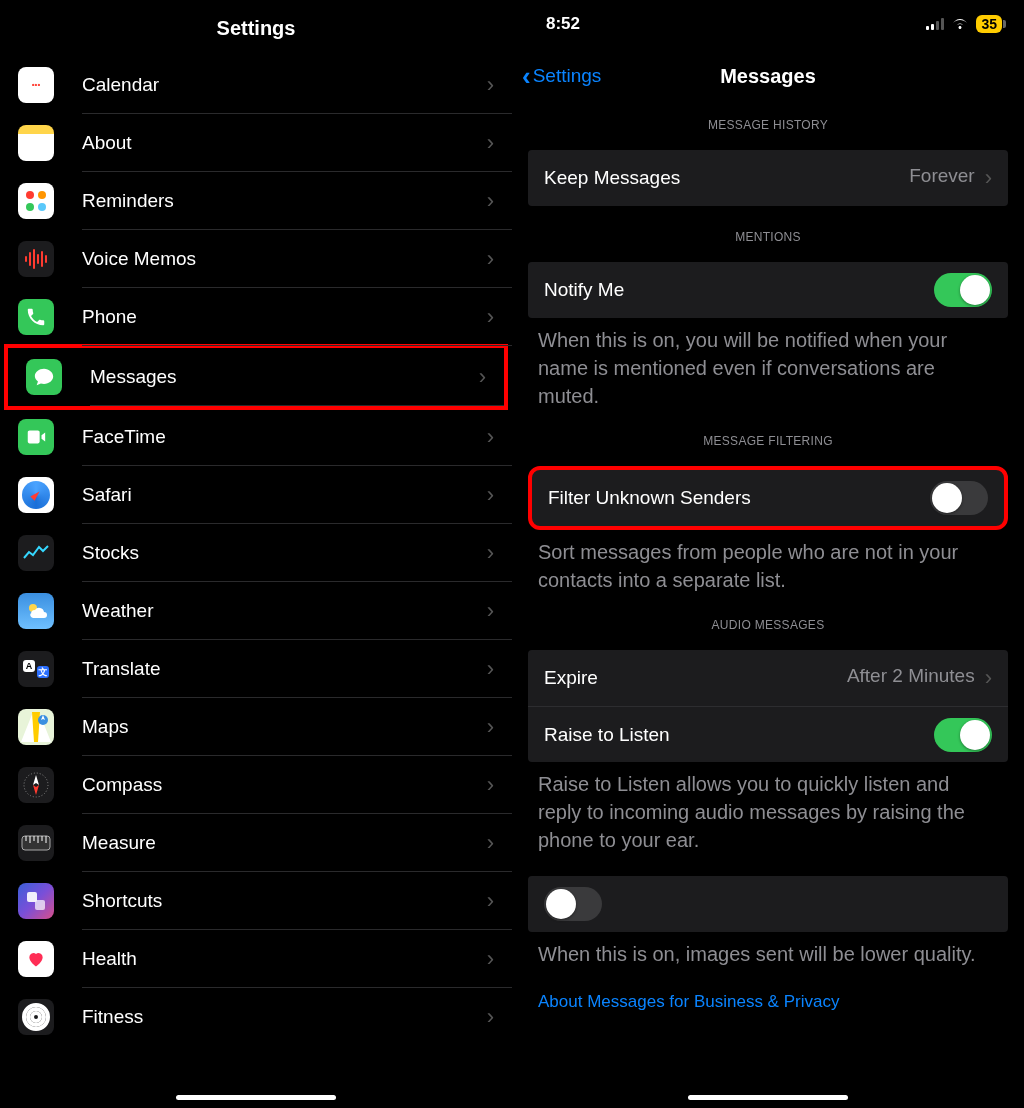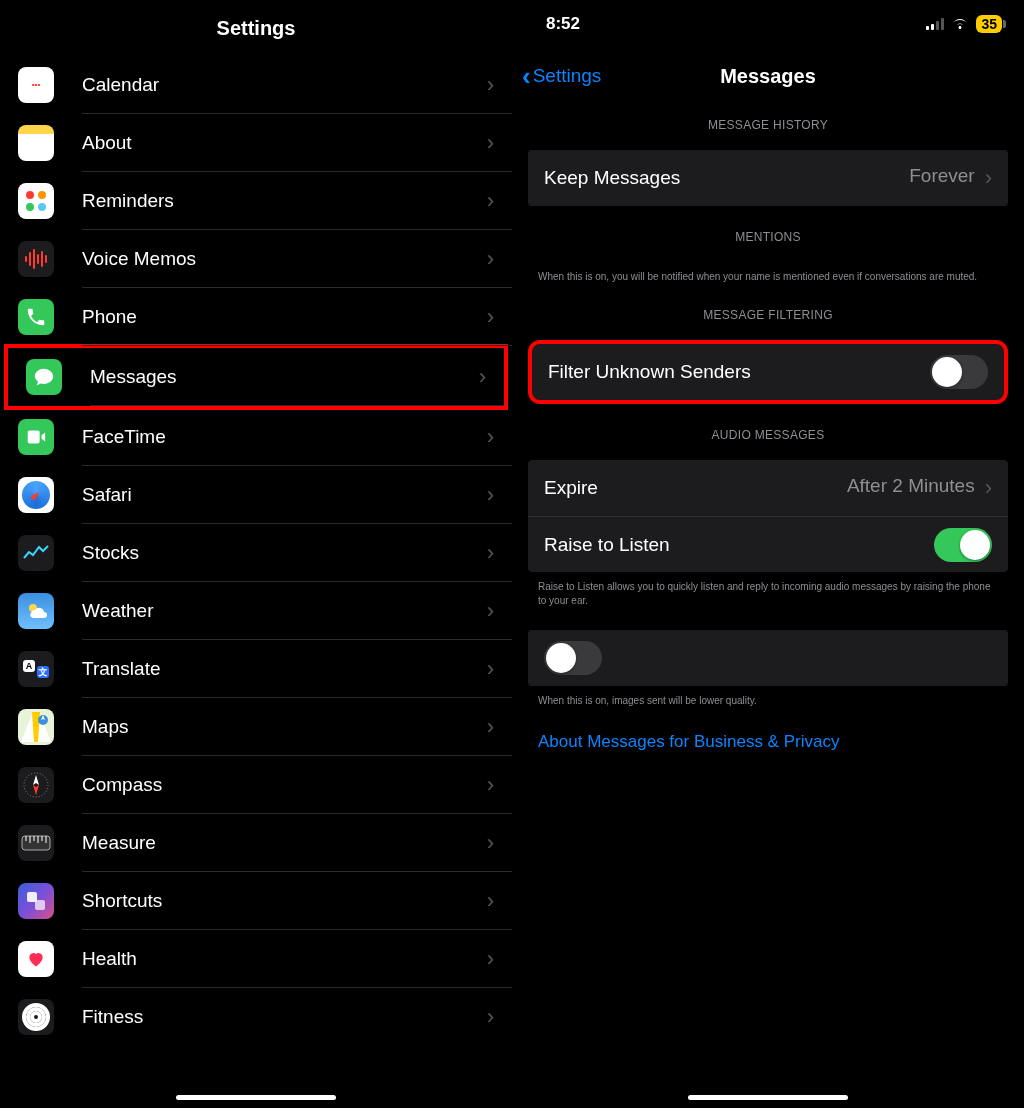--- a/index.html
+++ b/index.html
@@ -151,21 +151,21 @@
   .cell-group { background: #1c1c1e; border-radius: 4px; overflow: hidden; }
   .cell {
     height: 56px; display: flex; align-items: center;
     padding: 0 16px; justify-content: space-between;
   }
   .cell + .cell { border-top: 1px solid #2d2d30; }
   .cell .cell-label { font-size: 19px; color: #fff; }
   .cell .cell-right { display: flex; align-items: flex-start; gap: 10px; }
   .cell .value { font-size: 19px; color: #8e8e93; }
   .footer {
-    font-size: 10px; color: #8e8e93; line-height: 1.4;
+    font-size: 20px; color: #8e8e93; line-height: 1.4;
     padding: 8px 10px 0 10px;
   }
   .link { color: #0a84ff; font-size: 17px; padding: 24px 10px; display:block; }
   
   .toggle {
     width: 58px; height: 34px; border-radius: 17px;
     background: #3a3a3c; position: relative; flex-shrink: 0;
   }
   .toggle .knob {
     position: absolute; top: 2px; left: 2px;
@@ -450,31 +450,40 @@
       <div class="cell">
         <span class="cell-label">Keep Messages</span>
         <span class="cell-right">
           <span class="value">Forever</span>
           <span class="chevron">›</span>
         </span>
       </div>
     </div>
 
     <div class="grp-head">MENTIONS</div>
+    <div class="cell-group">
+      <div class="cell">
+        <span class="cell-label">Notify Me</span>
+        <span class="toggle on">
+            <span class="knob"></span>
+          </span>
+      </div>
+    </div>
     <div class="footer">When this is on, you will be notified when your name is mentioned even if conversations are muted.</div>
 
     <div class="grp-head">MESSAGE FILTERING</div>
     <div class="cell-group highlighted">
       <div class="cell">
         <span class="cell-label">Filter Unknown Senders</span>
         <span class="toggle">
             <span class="knob"></span>
           </span>
       </div>
     </div>
+    <div class="footer">Sort messages from people who are not in your contacts into a separate list.</div>
 
     <div class="grp-head">AUDIO MESSAGES</div>
     <div class="cell-group">
       <div class="cell">
         <span class="cell-label">Expire</span>
         <span class="cell-right">
           <span class="value">After 2 Minutes</span>
           <span class="chevron">›</span>
         </span>
       </div>

